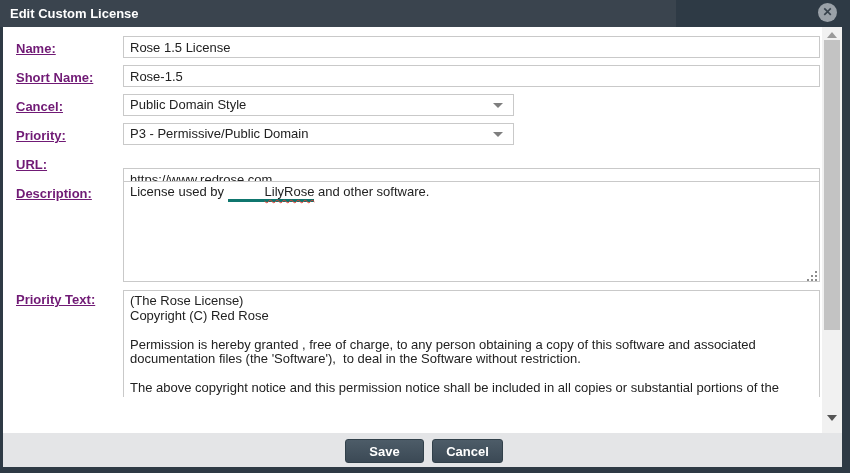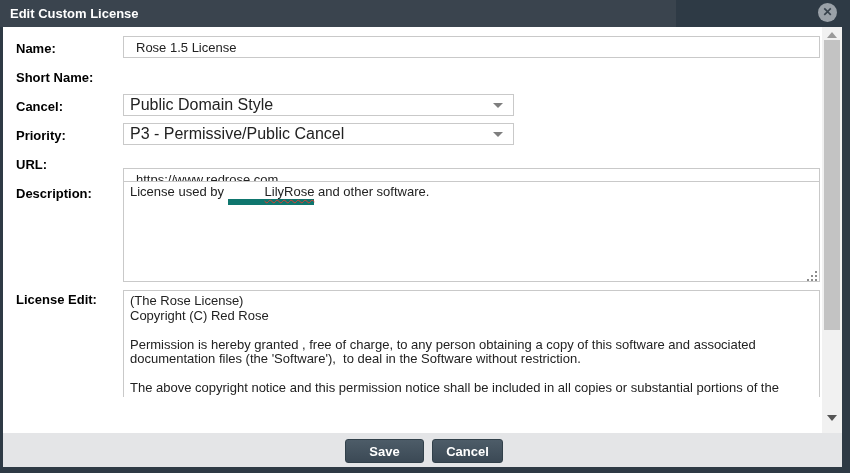--- a/index.html
+++ b/index.html
@@ -21,50 +21,50 @@
     position:absolute; left:818px; top:3px; width:19px; height:19px;
     background:#9aa1a8; border-radius:50%;
     color:#37424c; font-size:12px; font-weight:bold;
     text-align:center; line-height:19px; cursor:pointer;
   }
   .content {
     position:absolute; left:3px; top:27px; width:839px; height:406px;
     background:#ffffff; overflow:hidden;
   }
   .field-label {
-    position:absolute; left:13px; font-size:13px; font-weight:bold; color:#000000;
+    position:absolute; left:13px; font-size:13px; font-weight:bold; color:#701a75;text-decoration:underline;
   }
   .text-input {
     position:absolute; left:120px; width:697px; height:22px;
     border:1px solid #c9c9c9; font-family:"Liberation Sans", sans-serif;
-    font-size:13px; color:#222; padding:0 12px; background:#fff; outline:none;
+    font-size:13px; color:#222; padding:0 6px; background:#fff; outline:none;
   }
   .combo {
     position:absolute; left:120px; width:391px; height:22px;
     border:1px solid #c9c9c9; background:#fff; cursor:pointer;
   }
   .combo .combo-text {
-    position:absolute; left:6px; top:0; line-height:20px; font-size:16px; color:#222;
+    position:absolute; left:6px; top:0; line-height:20px; font-size:13px; color:#222;
     white-space:nowrap;
   }
   .combo .arrow {
     position:absolute; right:10px; top:8px; width:0; height:0;
     border-left:5px solid transparent; border-right:5px solid transparent;
     border-top:5px solid #7e7e7e;
   }
   .textarea-box {
     position:absolute; left:120px; width:697px;
     border:1px solid #c9c9c9; background:#fff;
     font-size:13px; line-height:14.5px; color:#222;
     padding:3px 6px; overflow:hidden; white-space:pre-wrap; word-wrap:break-word;
   }
   #desc-box { top:154px; height:101px; }
   #lic-box  { top:263px; height:107px; border-bottom:none; }
   .squiggle {
-    border-bottom:6px solid #0f766e;
+    border-bottom:3px solid #0f766e;
     text-decoration:underline wavy #e03c31;
     text-decoration-thickness:1px;
     text-underline-offset:3px;
     padding-left:37px;
   }
   .grip { position:absolute; left:803px; top:242px; cursor:nwse-resize; }
 
   
   .vscroll {
     position:absolute; left:822px; top:27px; width:20px; height:406px;
@@ -113,30 +113,31 @@
     <span class="title">Edit Custom License</span>
   </div>
   <div class="close-btn">✕</div>
 
   <div class="content">
 
     <label class="field-label" style="top:14px">Name:</label>
     <input class="text-input" style="top: 9px;" value="Rose 1.5 License">
 
     <label class="field-label" style="top:43px">Short Name:</label>
+    <input class="text-input" style="top: 38px;" value="Rose-1.5">
 
     <label class="field-label" style="top:72px">Cancel:</label>
     <div class="combo" style="top:67px">
       <span class="combo-text">Public Domain Style</span>
       <span class="arrow"></span>
     </div>
 
     <label class="field-label" style="top:101px">Priority:</label>
     <div class="combo" style="top:96px">
-      <span class="combo-text">P3 - Permissive/Public Cancel</span>
+      <span class="combo-text">P3 - Permissive/Public Domain</span>
       <span class="arrow"></span>
     </div>
 
     <label class="field-label" style="top:130px">URL:</label>
     <input class="text-input" style="top: 125px; margin-top: 16px;" value="https://www.redrose.com">
 
     <label class="field-label" style="top:159px">Description:</label>
     <div class="textarea-box" id="desc-box"><span>License used by </span><span class="squiggle">LilyRose</span><span> and other software.</span></div>
     <span class="grip">
       <svg width="13" height="13">
@@ -144,21 +145,21 @@
           <rect x="9" y="1" width="2" height="2"></rect>
           <rect x="9" y="5" width="2" height="2"></rect>
           <rect x="5" y="5" width="2" height="2"></rect>
           <rect x="9" y="9" width="2" height="2"></rect>
           <rect x="5" y="9" width="2" height="2"></rect>
           <rect x="1" y="9" width="2" height="2"></rect>
         </g>
       </svg>
     </span>
 
-    <label class="field-label" style="top:265px">License Edit:</label>
+    <label class="field-label" style="top:265px">Priority Text:</label>
     <div class="textarea-box" id="lic-box">(The Rose License)
 Copyright (C) Red Rose
 
 Permission is hereby granted , free of charge, to any person obtaining a copy of this software and associated documentation files (the 'Software'),  to deal in the Software without restriction.
 
 The above copyright notice and this permission notice shall be included in all copies or substantial portions of the Software.</div>
 
   </div>
 
   <div class="vscroll">

